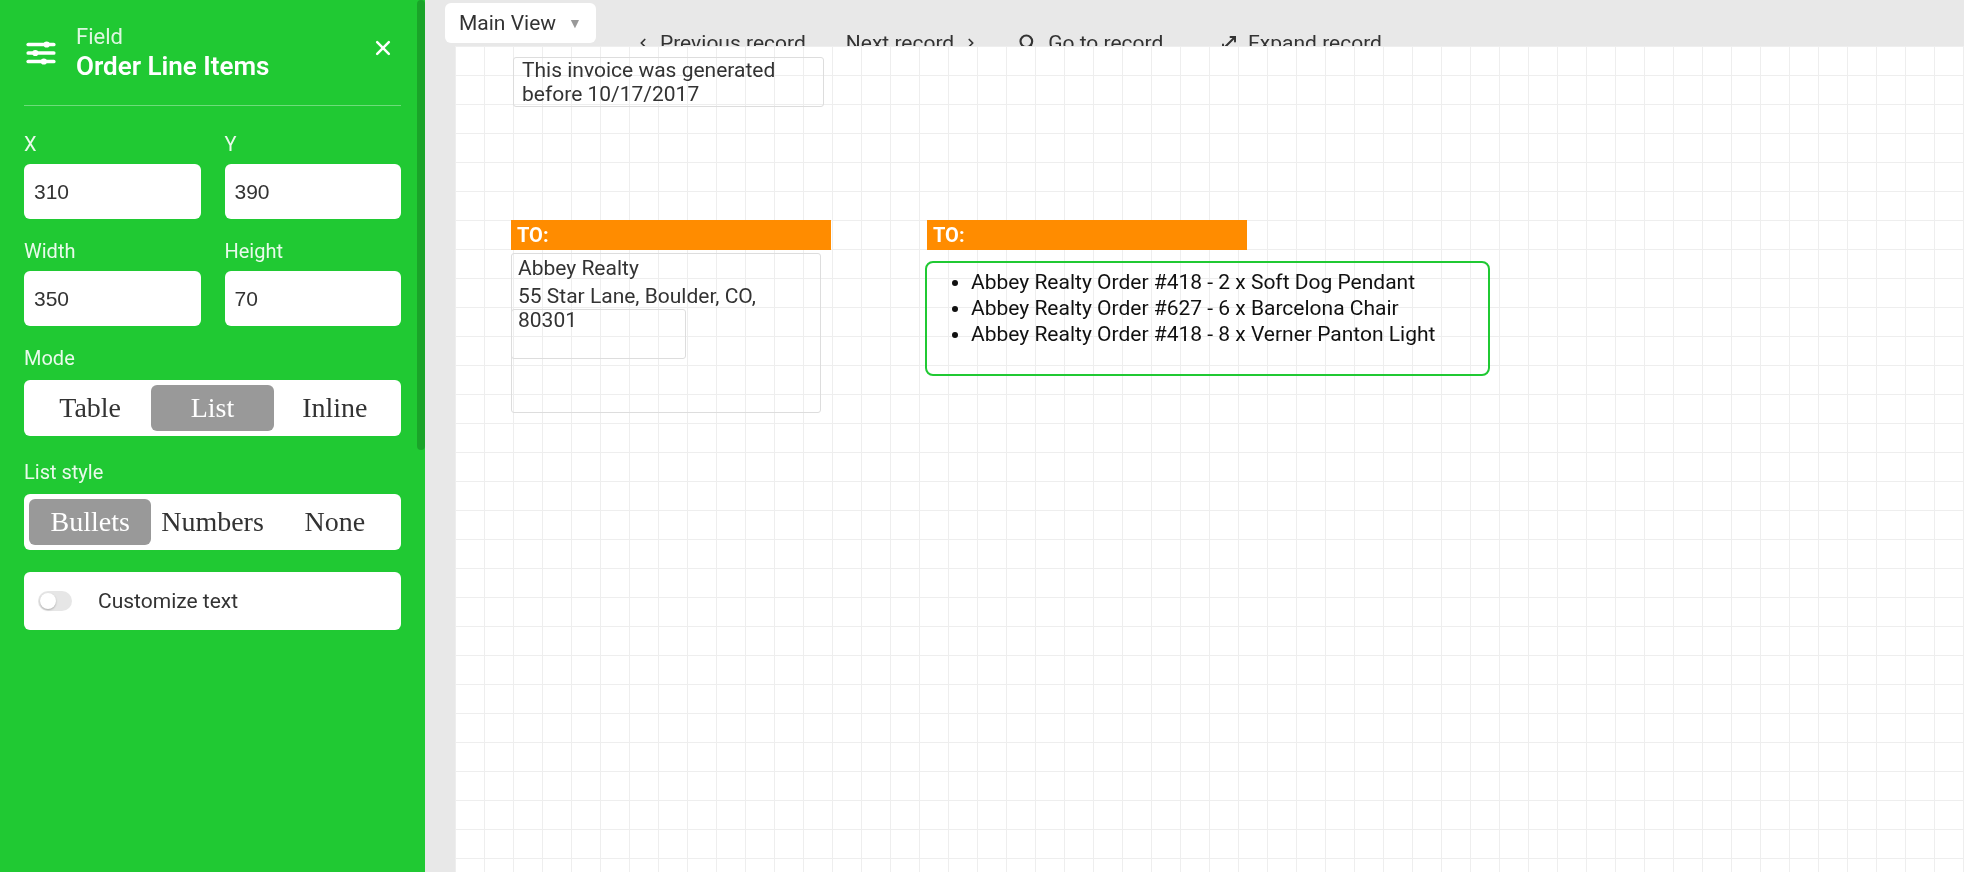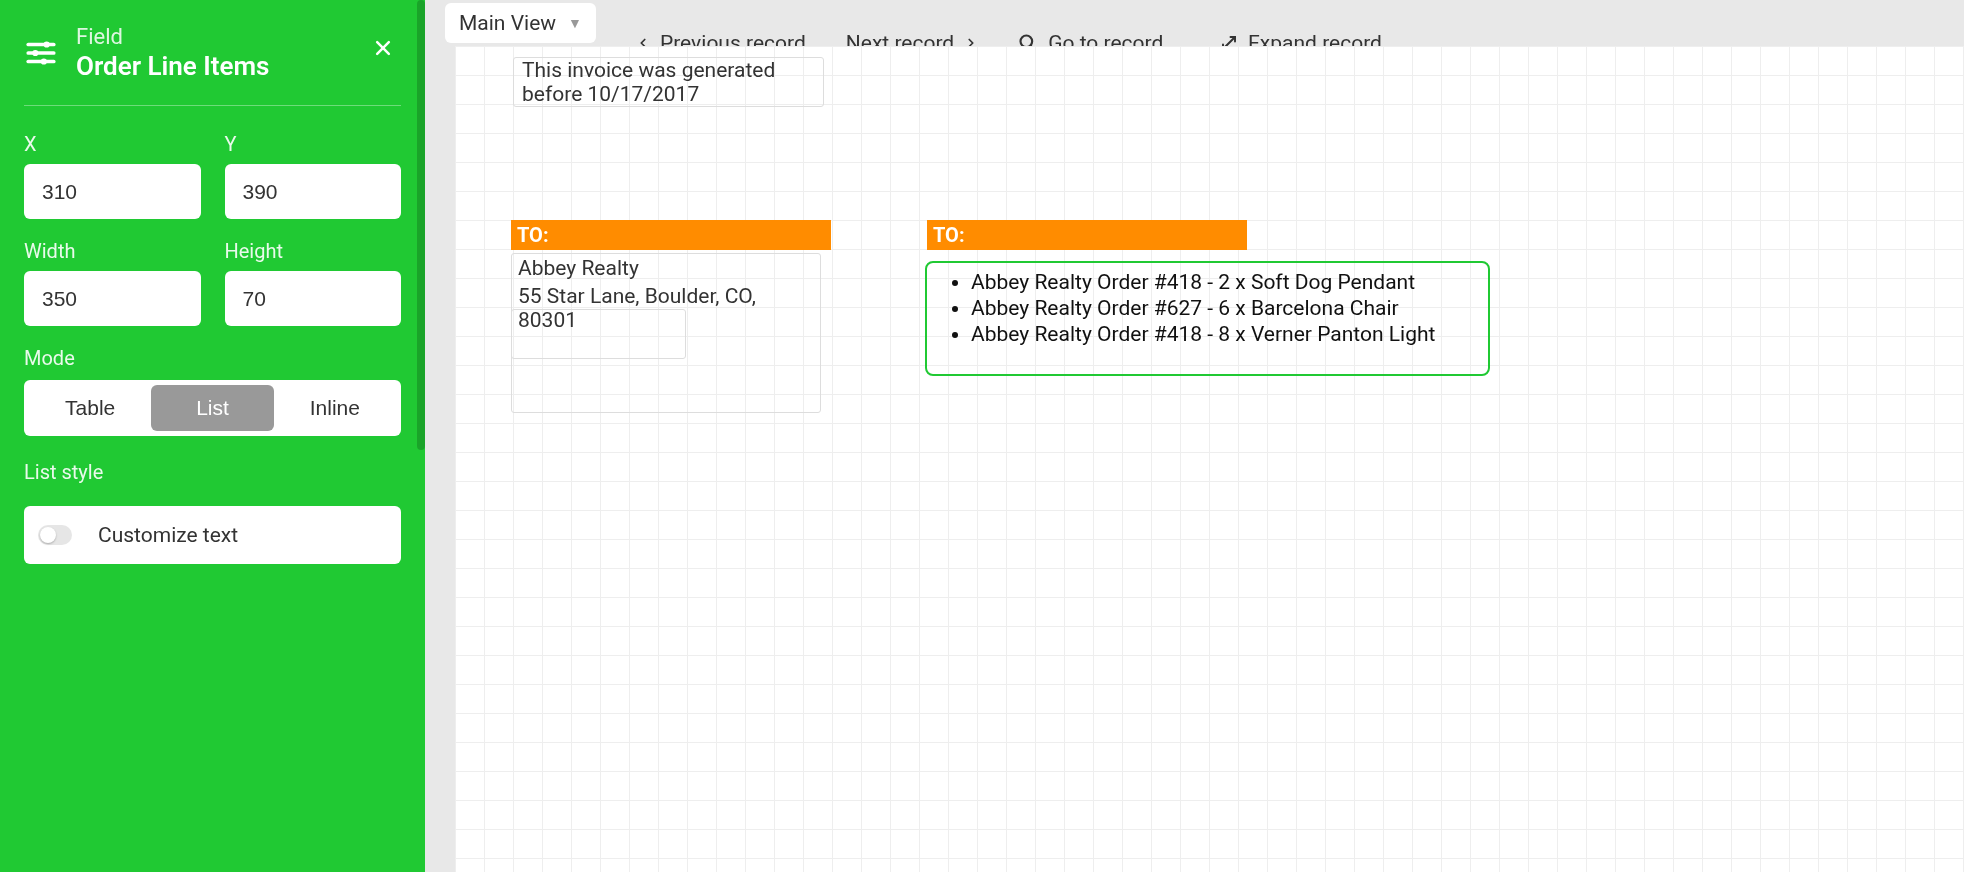--- a/index.html
+++ b/index.html
@@ -49,44 +49,45 @@
   }
 
   .field-row { display: flex; gap: 24px; margin-bottom: 20px; }
   .field-col { flex: 1; display: flex; flex-direction: column; gap: 8px; }
   .field-label { font-size: 20px; color: rgba(255,255,255,0.9); }
   .text-input {
     background: #fff;
     border: none;
     border-radius: 6px;
     height: 55px;
-    padding: 0 18px;
+    padding: 0 10px;
     font-size: 21px;
     color: #333;
     width: 100%;
   }
 
   .section-label { font-size: 20px; color: rgba(255,255,255,0.9); margin-top: 6px; margin-bottom: 10px; }
 
   .seg-control {
     background: #fff;
     border-radius: 6px;
     display: flex;
     padding: 5px;
     height: 56px;
     align-items: stretch;
   }
   .seg-btn {
     flex: 1;
     border: none;
     background: transparent;
     border-radius: 6px;
-    font-size: 21px;
+    font-size: 28px;
     color: #333;
     cursor: pointer;
+    font-family: Liberation Serif, serif;
   }
   .seg-btn.active {
     background: #999;
     color: #fff;
     font-weight: 500;
   }
 
   .toggle-row {
     background: #fff;
     border-radius: 6px;
@@ -259,20 +260,25 @@
   </div>
 
   <div class="section-label">Mode</div>
   <div class="seg-control">
     <button class="seg-btn">Table</button>
     <button class="seg-btn active">List</button>
     <button class="seg-btn">Inline</button>
   </div>
 
   <div class="section-label" style="margin-top:24px">List style</div>
+  <div class="seg-control">
+    <button class="seg-btn active">Bullets</button>
+    <button class="seg-btn">Numbers</button>
+    <button class="seg-btn">None</button>
+  </div>
 
   <div class="toggle-row">
     <div class="toggle-switch">
       <div class="toggle-knob"></div>
     </div>
     <span>Customize text</span>
   </div>
 </div>
 
 <div class="main">

